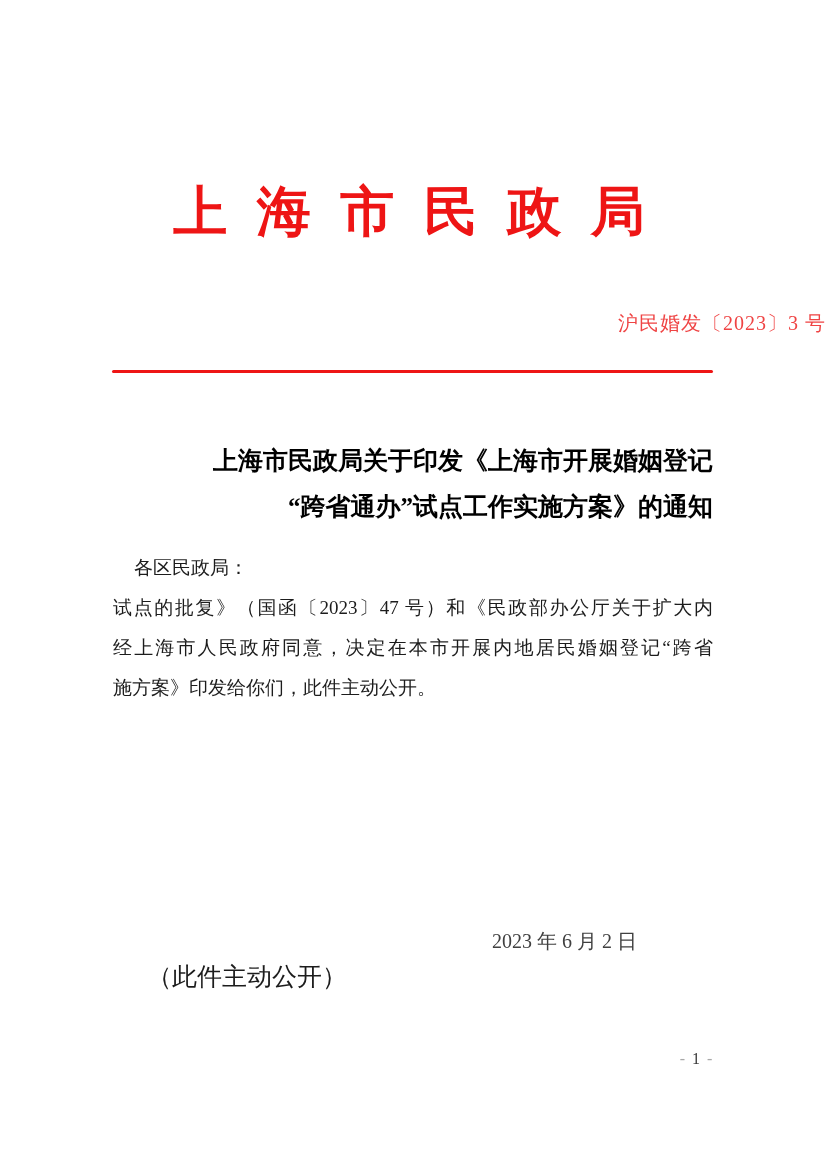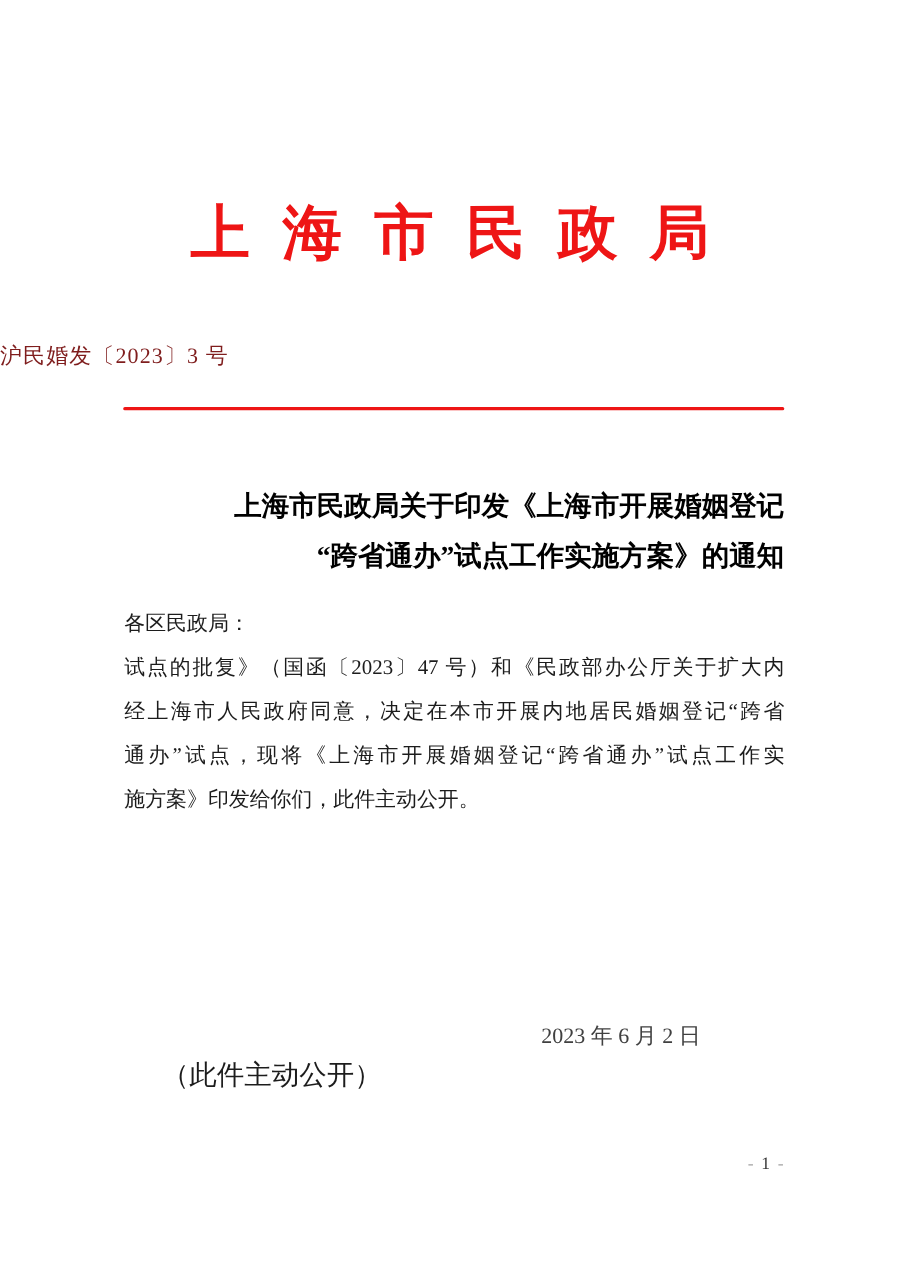--- a/index.html
+++ b/index.html
@@ -25,24 +25,24 @@
     text-align: center;
     font-size: 54px;
     font-weight: 600;
     letter-spacing: 8px;
     color: var(--accent-red);
     white-space: pre;
   }
   .doc-number {
     position: absolute;
     top: 310px; left: 0; width: 100%;
-    text-align: left;
+    text-align: right;
     font-size: 20px;
     letter-spacing: 1px;
-    color: #7f1d1d;
+    color: #ef4444;
   }
   .red-line {
     position: absolute;
     top: 370px; left: 112px;
     width: 601px; height: 3px;
     background: var(--accent-red);
   }
   .doc-title {
     position: absolute;
     top: 438px; left: 113px; width: 600px;
@@ -52,21 +52,21 @@
     line-height: 46px;
     color: #000000;
   }
   .body-block {
     position: absolute;
     top: 548px; left: 113px; width: 600px;
     font-size: 19px;
     line-height: 40px;
     color: #1c1c1c;
   }
-  .salutation { text-align: left; }
+  .salutation { text-align: left; margin-left: 21px; }
   .body-line {
     text-align: justify;
     text-align-last: justify;
   }
   .body-line.first { text-indent: 2em; }
   .body-line.last { text-align-last: left; }
   .issue-date {
     position: absolute;
     top: 928px; right: 189px;
     font-size: 20px;
@@ -101,21 +101,20 @@
 
   <div class="doc-title">
     <div>上海市民政局关于印发《上海市开展婚姻登记</div>
     <div>“跨省通办”试点工作实施方案》的通知</div>
   </div>
 
   <div class="body-block">
     <div class="salutation">各区民政局：</div>
     <div class="body-line">试点的批复》（国函〔2023〕47 号）和《民政部办公厅关于扩大内</div>
     <div class="body-line">经上海市人民政府同意，决定在本市开展内地居民婚姻登记“跨省</div>
-    <div class="body-line">通办”试点，现将《上海市开展婚姻登记“跨省通办”试点工作实</div>
     <div class="body-line last">施方案》印发给你们，此件主动公开。</div>
   </div>
 
   <div class="issue-date">2023 年 6 月 2 日</div>
 
   <div class="disclosure-note">（此件主动公开）</div>
 
   <div class="page-footer">
     <span class="dash">-</span><span class="pg-num">1</span><span class="dash">-</span>
   </div>

